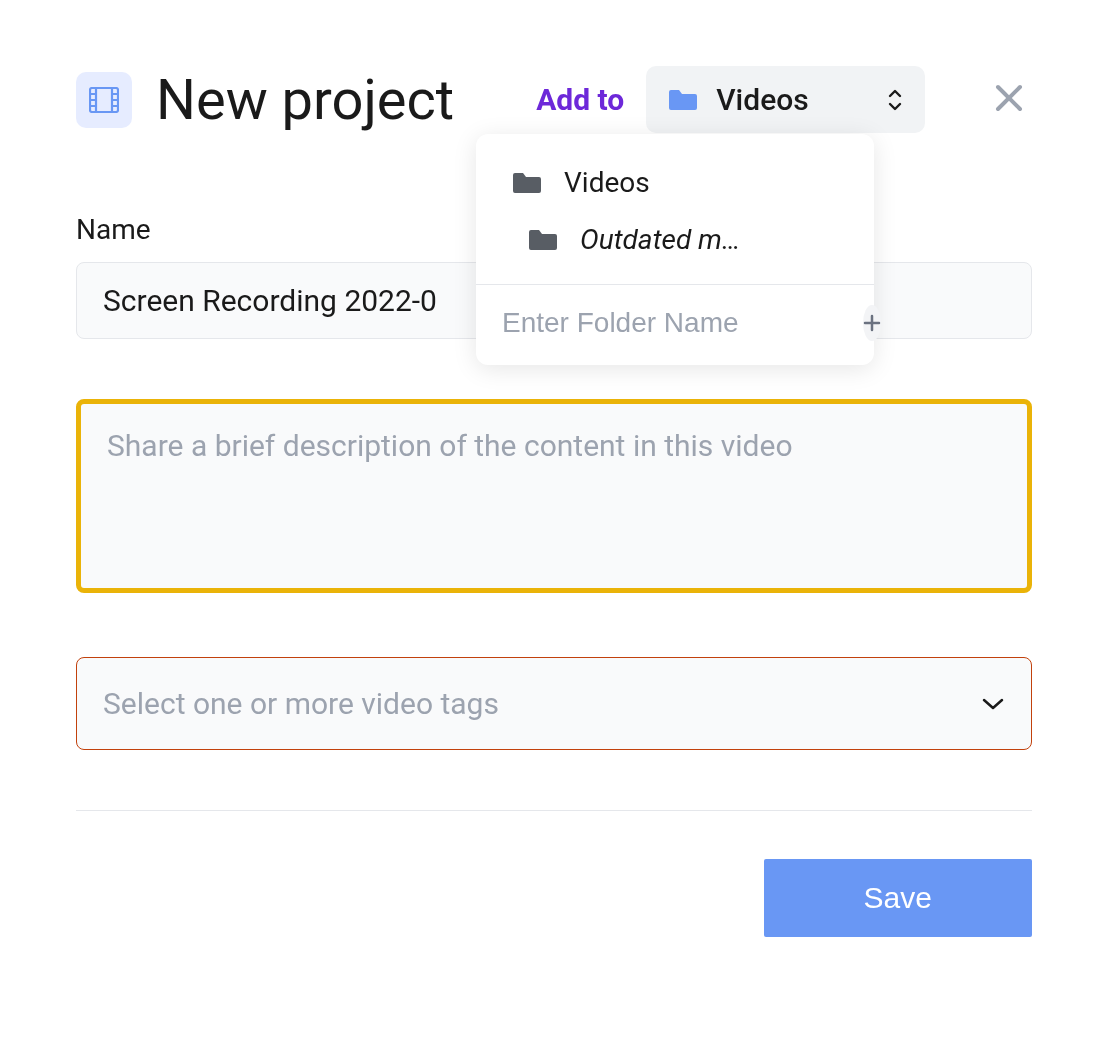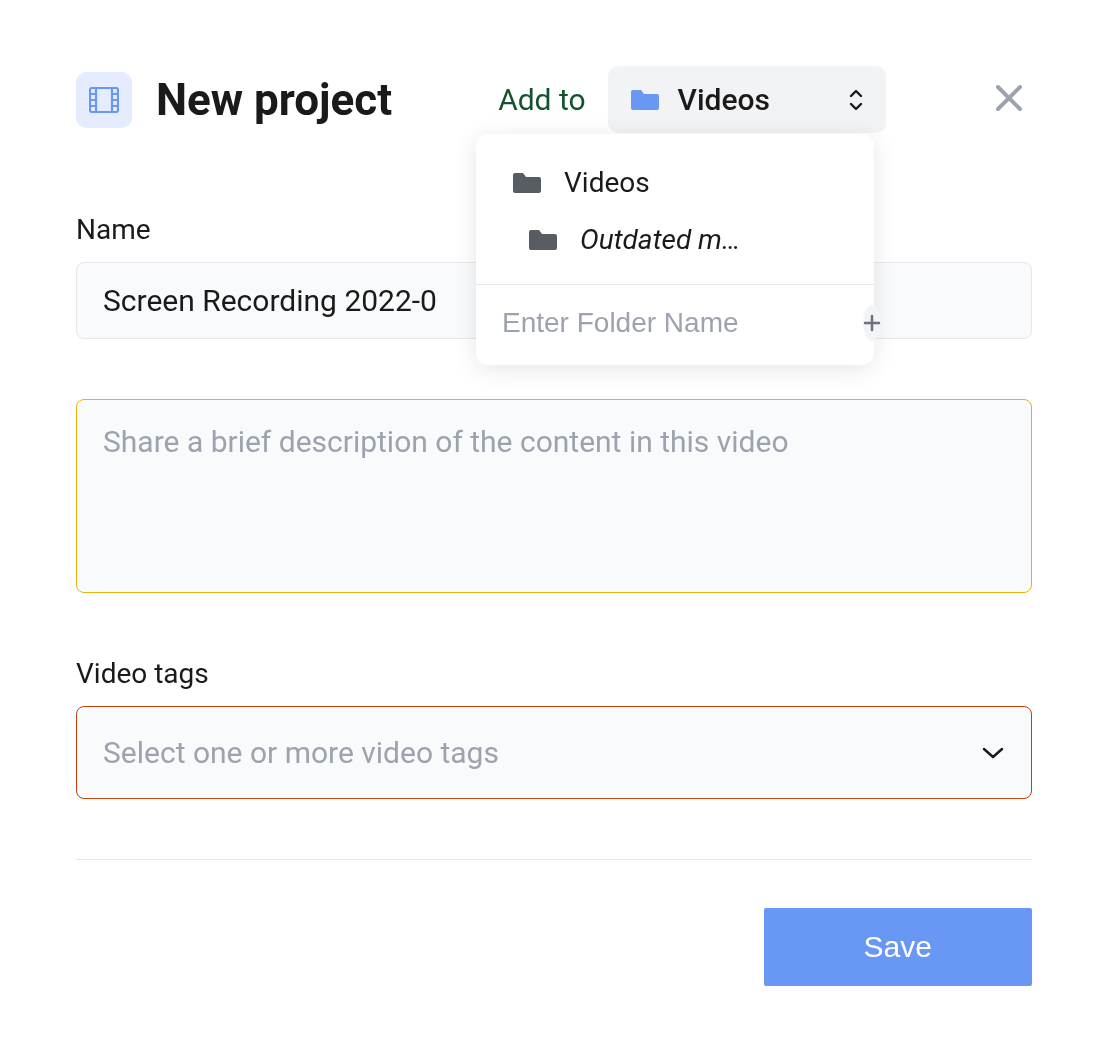--- a/index.html
+++ b/index.html
@@ -25,29 +25,29 @@
       width: 56px;
       height: 56px;
       background: #e6ecff;
       border-radius: 10px;
       display: flex;
       align-items: center;
       justify-content: center;
       margin-right: 24px;
     }
     .title {
-      font-size: 44px;
+      font-size: 56px;
+      font-weight: 400;
+      color: #1a1a1a;
+    }
+    .add-to-label {
+      font-size: 30px;
+      color: #6d28d9;
+      margin-left: 82px;
       font-weight: 700;
-      color: #1a1a1a;
-    }
-    .add-to-label {
-      font-size: 30px;
-      color: #14532d;
-      margin-left: 106px;
-      font-weight: 400;
     }
     .folder-select {
       margin-left: 22px;
       background: #f1f3f5;
       border-radius: 10px;
       padding: 16px 22px;
       display: flex;
       align-items: center;
       gap: 18px;
       cursor: pointer;
@@ -148,21 +148,21 @@
       border: 1px solid #e5e7eb;
       border-radius: 8px;
       color: #1a1a1a;
       font-family: inherit;
     }
     .text-area {
       width: 100%;
       padding: 24px 26px;
       font-size: 30px;
       background: #f9fafb;
-      border: 1px solid #eab308;
+      border: 5px solid #eab308;
       border-radius: 8px;
       color: #1a1a1a;
       resize: none;
       height: 194px;
       font-family: inherit;
     }
     .text-area::placeholder {
       color: #9ca3af;
     }
     .select-box {
@@ -263,21 +263,20 @@
 <div class="field-group">
   <label class="field-label">Name</label>
   <input class="text-input" type="text" value="Screen Recording 2022-0" style="">
 </div>
 
 <div class="field-group">
   <textarea class="text-area" placeholder="Share a brief description of the content in this video" style=""></textarea>
 </div>
 
 <div class="field-group">
-  <label class="field-label">Video tags</label>
   <div class="select-box">
     <span>Select one or more video tags</span>
     <svg width="24" height="14" viewBox="0 0 24 14" fill="none">
       <path d="M3 3l9 8 9-8" stroke="#1a1a1a" stroke-width="2.5" stroke-linecap="round" stroke-linejoin="round"></path>
     </svg>
   </div>
 </div>
 
 <hr class="divider">
 

